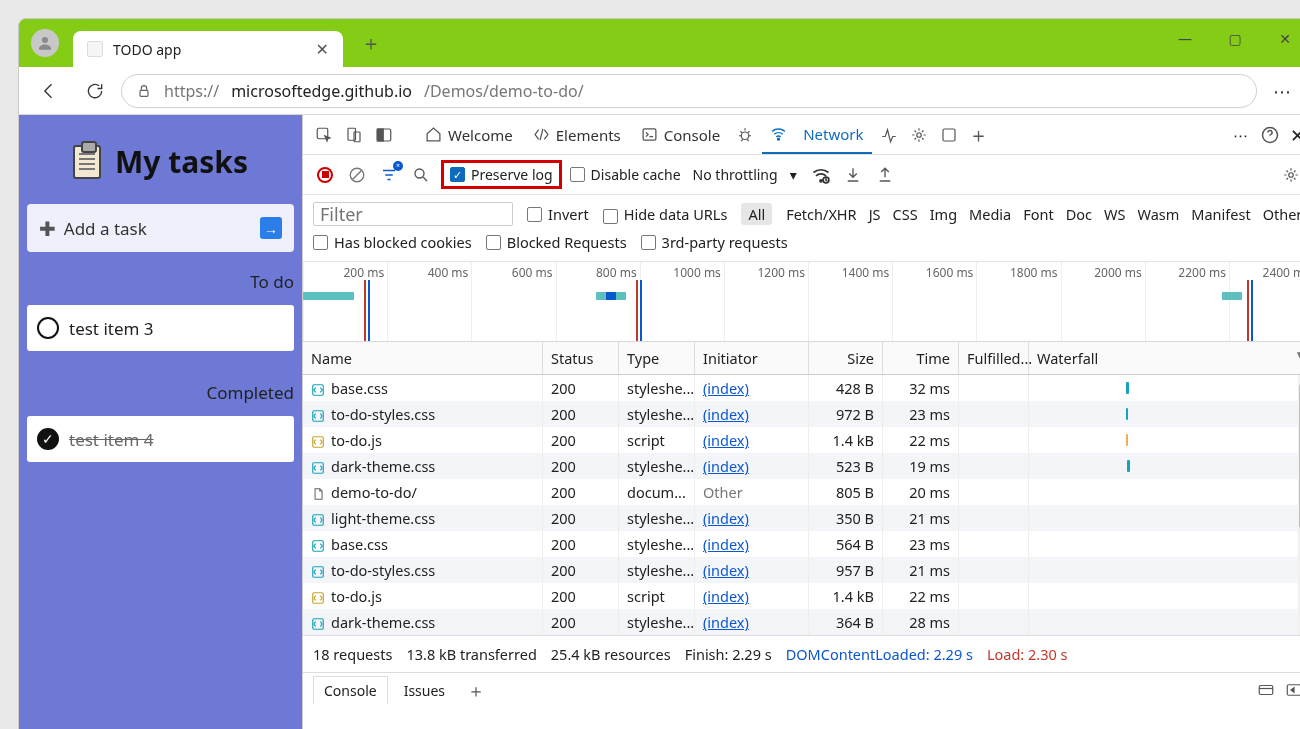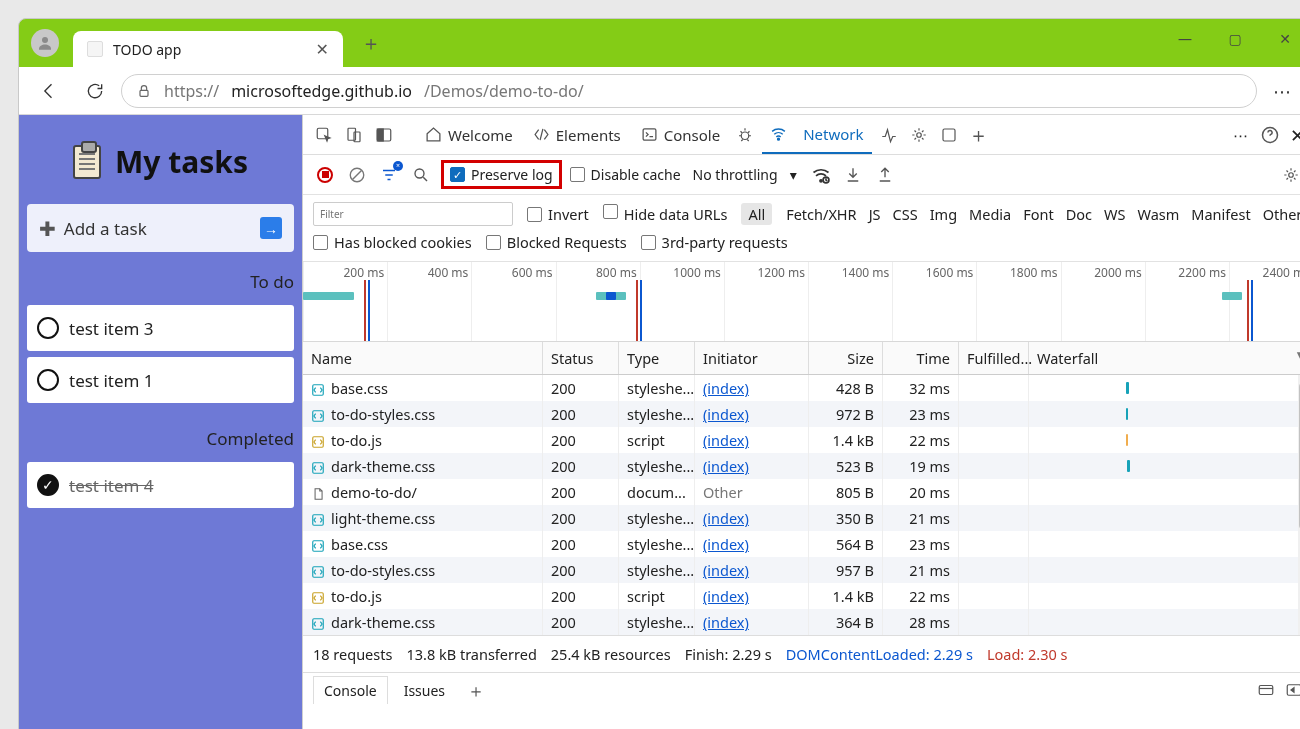--- a/index.html
+++ b/index.html
@@ -59,21 +59,21 @@
   .filter-ico { position:relative; }
   .filter-ico .dot { position:absolute; top:-2px; right:-2px; width:10px; height:10px; background:#0b57d0; border-radius:50%; color:#fff; font-size:7px; display:flex; align-items:center; justify-content:center; }
   .preserve { border:3px solid #d30000; padding:2px 6px; display:flex; align-items:center; gap:6px; }
   .chk { width:15px; height:15px; border:1px solid #777; border-radius:2px; display:inline-flex; align-items:center; justify-content:center; font-size:11px; }
   .chk.on { background:#0f6cbd; border-color:#0f6cbd; color:#fff; }
   .throttle { display:flex; align-items:center; gap:4px; padding:0 4px; }
   .gear-right { margin-left:auto; }
 
   .filters { padding:4px 10px 6px; border-bottom:1px solid #e2e2e2; font-size:14.5px; }
   .frow { display:flex; align-items:center; gap:14px; flex-wrap:wrap; padding:3px 0;}
-  .filter-input { width:200px; height:24px; border:1px solid #ccc; border-radius:2px; padding:0 6px; color:#888; font-size:10px; background:#fff; }
+  .filter-input { width:200px; height:24px; border:1px solid #ccc; border-radius:2px; padding:0 6px; color:#888; font-size:18px; background:#fff; }
   .pill { background:#e6e6e6; border-radius:3px; padding:1px 7px; }
 
   .timeline { height:80px; border-bottom:1px solid #d8d8d8; position:relative; overflow:hidden; font-size:12px; color:#666; }
   .tl-grid { position:absolute; inset:0; display:flex; }
   .tl-col { flex:1; border-left:1px solid #eee; position:relative; padding-top:2px; text-align:right; padding-right:3px;}
   .tl-mark { position:absolute; top:18px; bottom:0; width:2px; }
   .tl-seg { position:absolute; height:8px; border-radius:1px; }
 
   .grid-head { display:flex; border-bottom:1px solid #ccc; font-size:14.5px; background:#fafafa; }
   .gh { padding:6px 8px; border-right:1px solid #ddd; display:flex; align-items:center; }
@@ -159,24 +159,20 @@
         <span>Add a task</span>
         <span class="add-go">→</span>
       </div>
       <div class="section">To do</div>
       <div id="todo-list">
           <div class="task">
             <span class="circ"></span>
             <span class="lbl">test item 3</span>
           </div>
           <div style="height: 6px;"></div>
-          <div class="task">
-            <span class="circ"></span>
-            <span class="lbl">test item 1</span>
-          </div>
           <div style="height: 6px;"></div>
         </div>
       <div class="section">Completed</div>
       <div id="done-list">
           <div class="task done">
             <span class="circ"></span>
             <span class="lbl">test item 4</span>
           </div>
         </div>
     </div>
@@ -322,21 +318,21 @@
           </div>
       </div>
 
       <div class="filters">
         <div class="frow">
           <input class="filter-input" placeholder="Filter" style="">
           <label style="display:flex;gap:6px;align-items:center">
               <span class="chk"></span>
               <span>Invert</span>
             </label>
-          <label style="display:flex;gap:6px;align-items:flex-start">
+          <label style="display:flex;gap:6px;align-items:flex-end">
               <span class="chk"></span>
               <span>Hide data URLs</span>
             </label>
           <span class="pill">All</span>
           <span id="type-filters" style="display:flex;gap:12px">
               <span>Fetch/XHR</span>
               <span>JS</span>
               <span>CSS</span>
               <span>Img</span>
               <span>Media</span>

